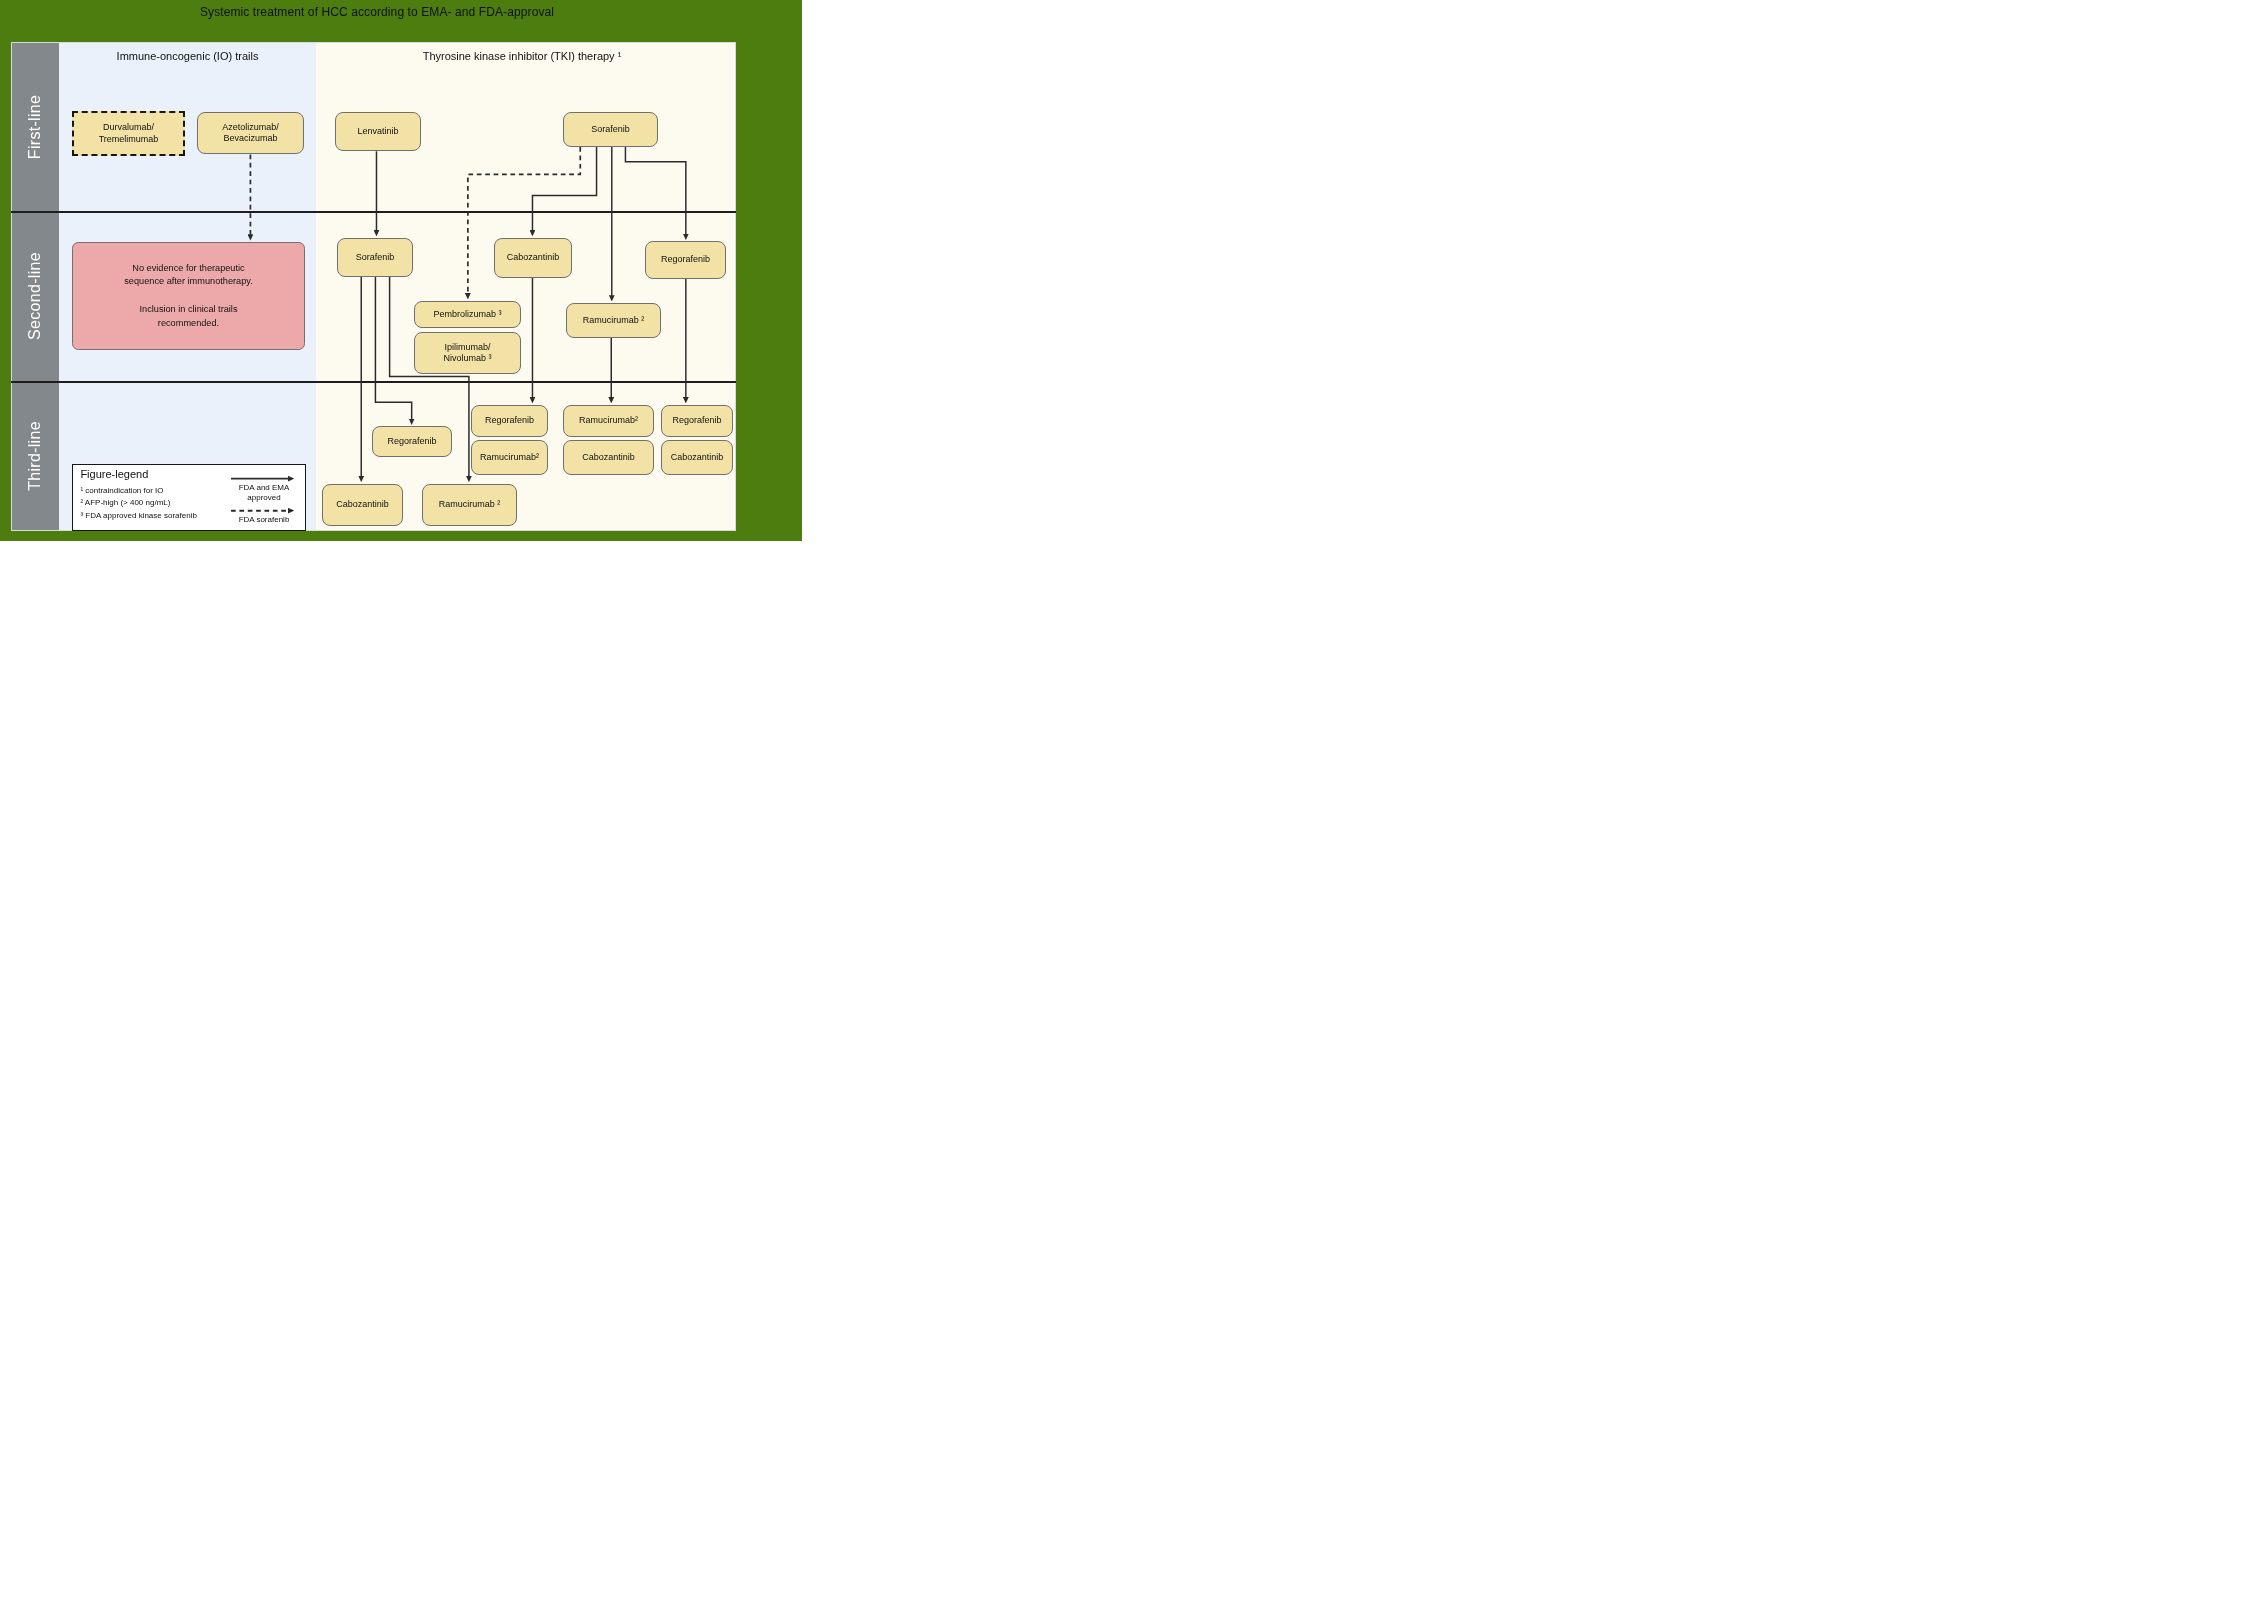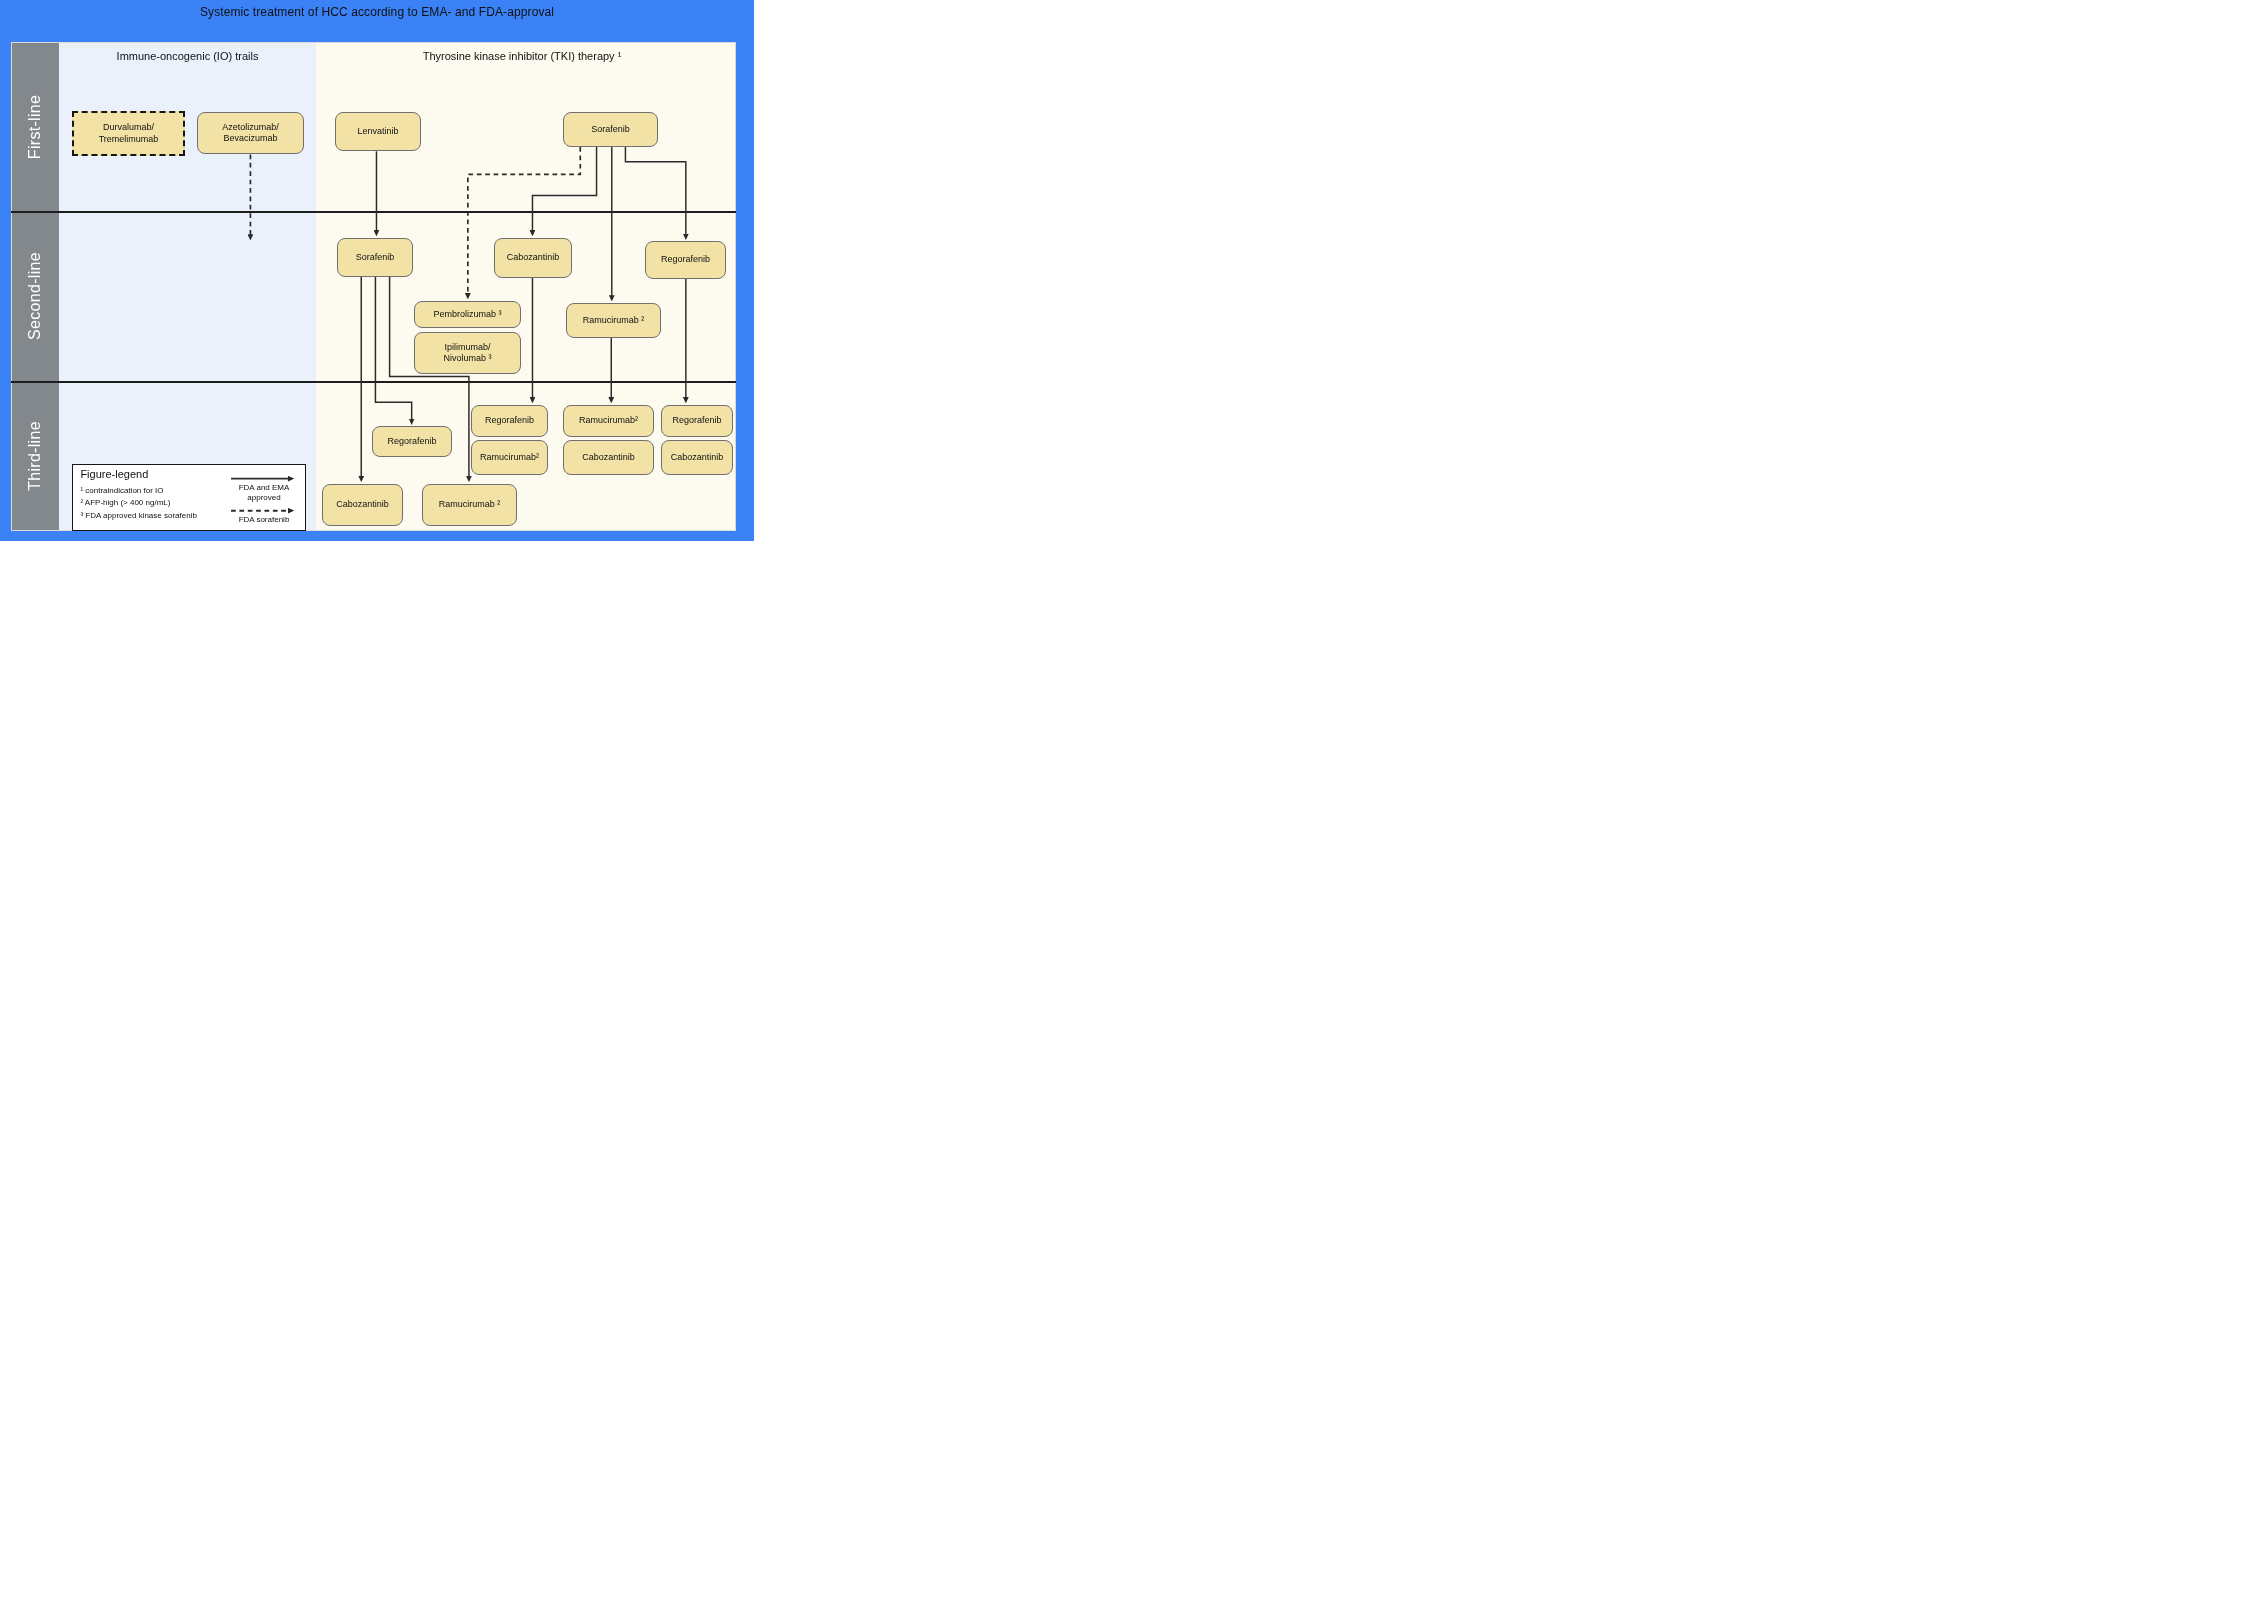--- a/index.html
+++ b/index.html
@@ -2,21 +2,21 @@
 <html style="--sidebar: #82888c; --io_bg: #eaf1fb; --tki_bg: #fdfaf0; --node_fill: #f2e2a6; --node_border: #707070; --note_fill: #eda9a9; --line: #2a2a2a; --divider: #1d1d1d;font-size:8.4px"><head>
 <meta charset="utf-8">
 <style>
   :root{
     --sidebar:#82888c; --io_bg:#eaf1fb; --tki_bg:#fdfaf0;
     --node_fill:#f2e2a6; --node_border:#707070; --note_fill:#eda9a9;
     --line:#2a2a2a; --divider:#1d1d1d; --text:#111111;
   }
   html,body{margin:0;padding:0;background:#ffffff;}
   body{font-family:"Liberation Sans", sans-serif; color:var(--text);}
-  #canvas{position:relative;width:754px;height:541px;background:#3b82f6;overflow:hidden;}
+  #canvas{position:relative;width:754px;height:541px;background:#4d7c0f;overflow:hidden;padding-left:48px;}
 
   .title{position:absolute;left:0;top:5.3px;width:754px;text-align:center;
          font-size:12px;letter-spacing:0.1px;}
 
   .frame{position:absolute;left:10.5px;top:42px;width:725px;height:489px;
          border:0.5px solid #d9d9d9;box-sizing:border-box;}
 
   .bg{position:absolute;top:42px;height:489px;}
   .bg.sidebar{left:10.5px;width:49px;background:var(--sidebar);}
   .bg.io{left:59px;width:257px;background:var(--io_bg);}
@@ -133,20 +133,25 @@
     <path class="edge" d="M1305,531 L1305,763" marker-end="url(#ah)"></path>
   </svg>
 
   <div class="node dashed" id="n-durva">Durvalumab/
 Tremelimumab</div>
   <div class="node" id="n-azeto">Azetolizumab/
 Bevacizumab</div>
   <div class="node" id="n-lenva">Lenvatinib</div>
   <div class="node" id="n-sora1">Sorafenib</div>
 
+  <div class="note" id="n-note">No evidence for therapeutic
+sequence after immunotherapy.
+
+Inclusion in clinical trails
+recommended.</div>
   <div class="node" id="n-sora2">Sorafenib</div>
   <div class="node" id="n-cabo2">Cabozantinib</div>
   <div class="node" id="n-rego2">Regorafenib</div>
   <div class="node" id="n-pembro">Pembrolizumab ³</div>
   <div class="node" id="n-ipi">Ipilimumab/
 Nivolumab ³</div>
   <div class="node" id="n-ramu2">Ramucirumab ²</div>
 
   <div class="node" id="n-rego3m">Regorafenib</div>
   <div class="node" id="n-cabo3l">Cabozantinib</div>

